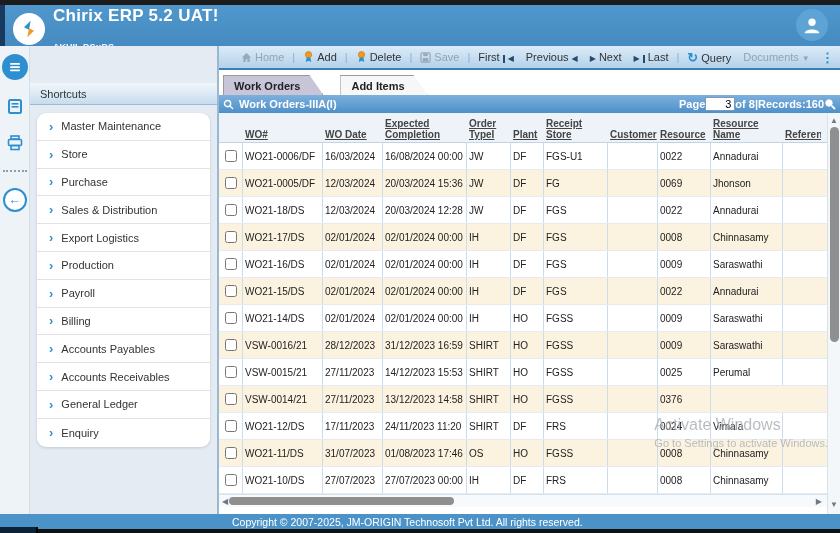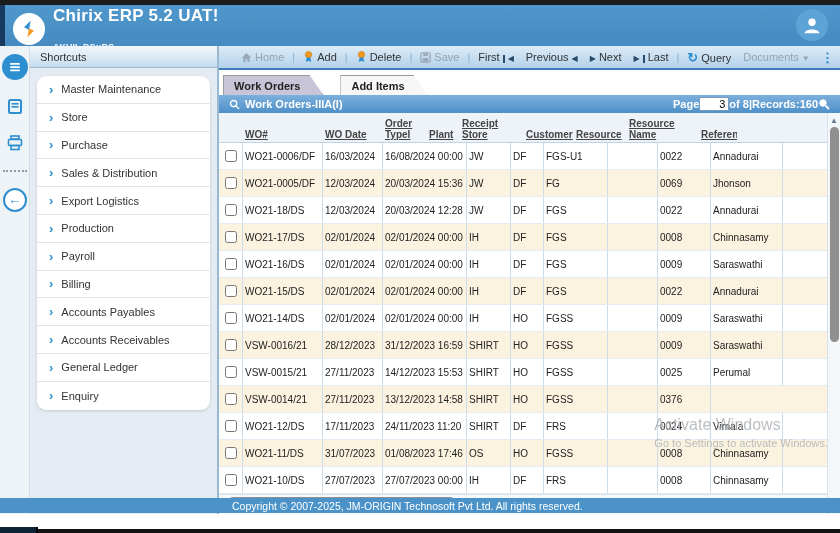--- a/index.html
+++ b/index.html
@@ -42,21 +42,21 @@
   .strip-ic { margin-bottom:18px; }
   .strip-dots { width:24px; border-top:2px dotted #8aa0b0; margin:0 0 16px 0; }
   .back-btn {
     width:24px; height:24px; border:2px solid #2e8fd0; background:#fff; border-radius:50%;
     color:#2e8fd0; font-size:13px; line-height:20px; text-align:center; font-weight:bold;
   }
   .sidebar { width:187px; background:#e4ebf2; display:flex; flex-direction:column; }
   .shortcuts-bar {
     height:22px; background:linear-gradient(#f2f7fb,#c6dcee);
     border-bottom:1px solid #9cb9d2; font-size:11px; color:#333;
-    display:flex; align-items:center; padding-left:10px;
+    display:flex; align-items:center; padding-left:10px;margin-top:37px;
   }
   .menu-panel {
     margin:8px 7px 0 7px; background:#fff; border-radius:9px;
     box-shadow:0 1px 3px rgba(0,0,0,.15); overflow:hidden;
   }
   .menu-item {
     display:flex; align-items:center; height:27.8px; padding-left:12px;
     font-size:11px; color:#333; border-bottom:1px solid #e2e2e2; cursor:pointer;
   }
   .menu-item:last-child { border-bottom:none; }
@@ -83,21 +83,21 @@
     height:20px; display:flex; align-items:center; padding:0 22px 0 10px;
     font-size:11px; font-weight:bold; color:#222; border:1px solid #9a9a9a; border-bottom:none;
     clip-path:polygon(0 0, calc(100% - 14px) 0, 100% 100%, 0 100%);
     cursor:pointer;
   }
   .tab.active { background:#c8c5d8; }
   .tab.inactive { background:#f7f7f7; }
   .grid-titlebar {
     height:18px; background:linear-gradient(#7db0dd,#4d90c8);
     display:flex; align-items:center; color:#fff; font-size:11px; font-weight:bold;
-    padding:0 10px;
+    padding:0 4px;
   }
   .gt-title { margin-left:5px; }
   .gt-right { margin-left:auto; display:flex; align-items:center; gap:0; }
   .page-input {
     width:30px; height:14px; border:1px solid #7a9ab8; font-size:11px;
     text-align:right; padding-right:3px; font-family:"Liberation Sans",sans-serif;
   }
   .grid-wrap { flex:1; position:relative; display:flex; }
   .grid-cols { flex:1; position:relative; overflow:hidden; }
   .col-header-row {
@@ -134,21 +134,21 @@
   }
   .hs-arrow { font-size:8px; color:#6b7a88; padding:0 3px; }
   .hs-thumb { position:absolute; left:10px; top:2px; width:225px; height:8px; background:#8f8f8f; border-radius:5px; }
   .hs-right { position:absolute; right:2px; }
   
   .watermark { position:absolute; right:12px; top:416px; color:#adb3b8; opacity:.85; pointer-events:none; z-index:5; }
   .wm1 { font-size:16px; }
   .wm2 { font-size:11px; margin-top:3px; }
   
   .footer-bar {
-    position:absolute; left:0; bottom:20px; width:840px; height:15px; background:#4a92c8;
+    position:absolute; left:0; bottom:4px; width:840px; height:15px; background:#4a92c8;
     color:#fff; font-size:10.5px; display:flex; align-items:center; padding-left:232px;
   }
   .bottom-strip { position:absolute; left:0; bottom:0; width:840px; height:4px; background:#111; }
   .bottom-navy { position:absolute; left:0; bottom:0; width:38px; height:6px; background:#0c2237; border-right:2px solid #000; }
   svg { display:block; }
 </style>
 </head>
 <body>
 
 <div class="screen">
@@ -346,20 +346,21 @@
             </svg>
         </span>
       </div>
 
       <div class="grid-wrap">
         <div class="grid-cols">
           <div class="col-header-row" id="col-headers">
               <div class="col-h c0"></div>
               <div class="col-h c1">WO#</div>
               <div class="col-h c2">WO Date</div>
+              <div class="col-h c3">Expected Completion</div>
               <div class="col-h c4">Order TypeI</div>
               <div class="col-h c5">Plant</div>
               <div class="col-h c6">Receipt Store</div>
               <div class="col-h c7">Customer</div>
               <div class="col-h c8">Resource</div>
               <div class="col-h c9">Resource Name</div>
               <div class="col-h c10">Referen</div>
             </div>
           <div class="grid-body" id="grid-body">
               <div class="row">

